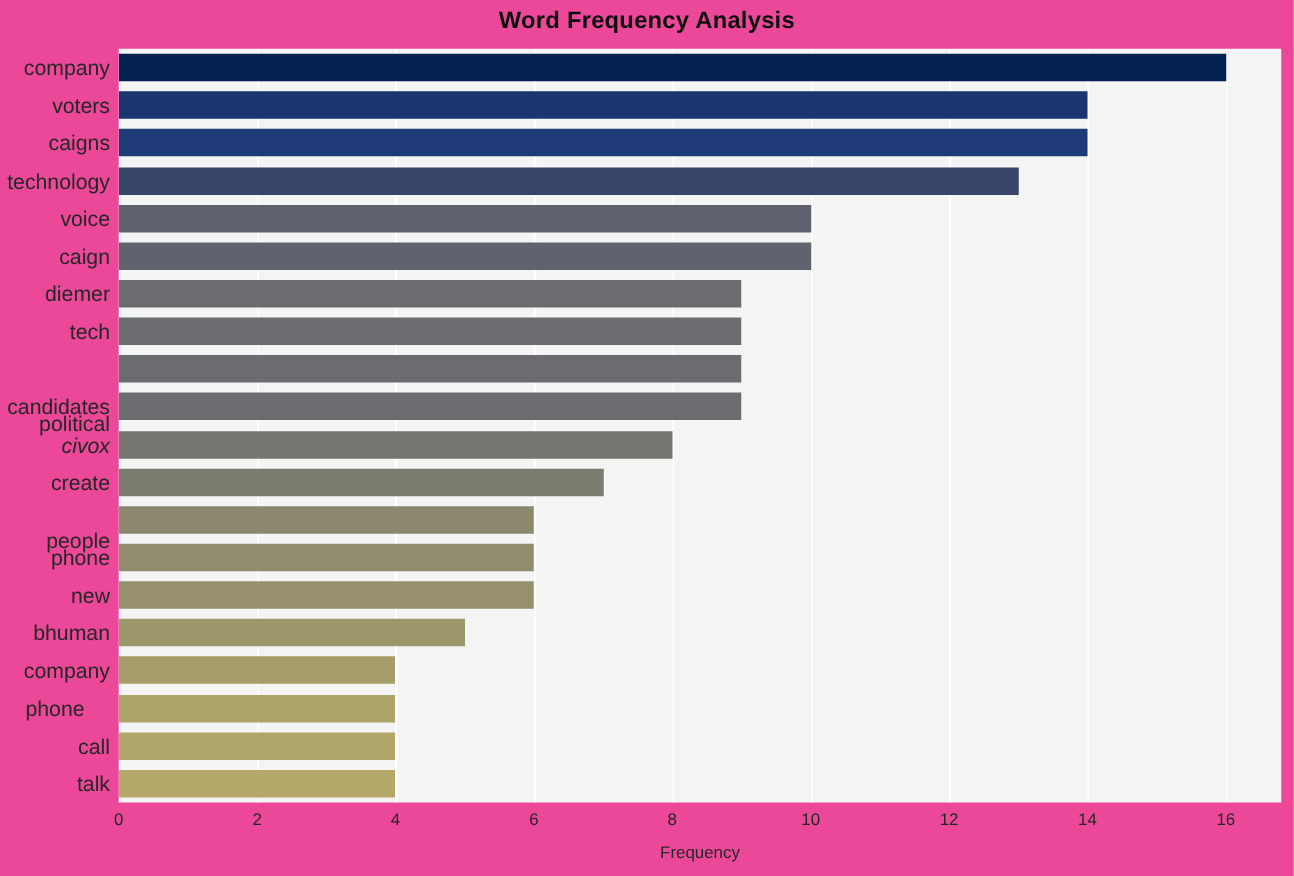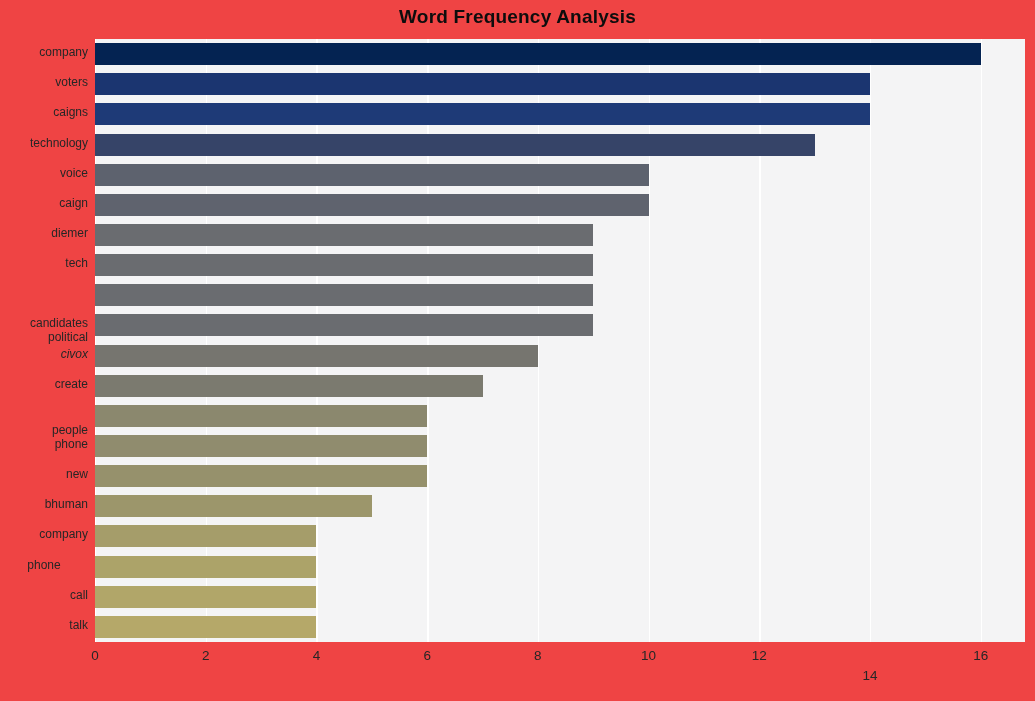--- a/index.html
+++ b/index.html
@@ -11,21 +11,21 @@
     width: 1035px;
     height: 701px;
     font-family: "Liberation Sans", sans-serif;
     overflow: hidden;
   }
 
   #figure {
     position: relative;
     width: 1035px;
     height: 701px;
-    background: #ef4444;
+    background: #ec4899;
   }
 
   
   #chart-title {
     position: absolute;
     left: 0;
     top: 6px;
     width: 1035px;
     text-align: center;
     font-size: 19px;
@@ -79,21 +79,21 @@
     left: 0;
     top: 39px;
     width: 88px;
     height: 603px;
   }
   .ylabel {
     position: absolute;
     right: 0;
     width: 88px;
     text-align: right;
-    font-size: 12px;
+    font-size: 17px;
     color: #262626;
     white-space: nowrap;
   }
 
   
   #x-labels {
     position: absolute;
     left: 0;
     top: 648px;
     width: 1035px;
@@ -224,18 +224,19 @@
       <div class="ylabel" style="top: 578.925px;">talk</div>
     </div>
   <div id="x-labels">
       <div class="xlabel" style="left: 95px;">0</div>
       <div class="xlabel" style="left: 205.714px;">2</div>
       <div class="xlabel" style="left: 316.429px;">4</div>
       <div class="xlabel" style="left: 427.143px;">6</div>
       <div class="xlabel" style="left: 537.857px;">8</div>
       <div class="xlabel" style="left: 648.571px;">10</div>
       <div class="xlabel" style="left: 759.286px;">12</div>
-      <div class="xlabel" style="left: 870px; margin-top: 20px;">14</div>
+      <div class="xlabel" style="left: 870px;">14</div>
       <div class="xlabel" style="left: 980.714px;">16</div>
     </div>
 
+  <div id="x-axis-title">Frequency</div>
 
 </div>
 
 </body></html>

